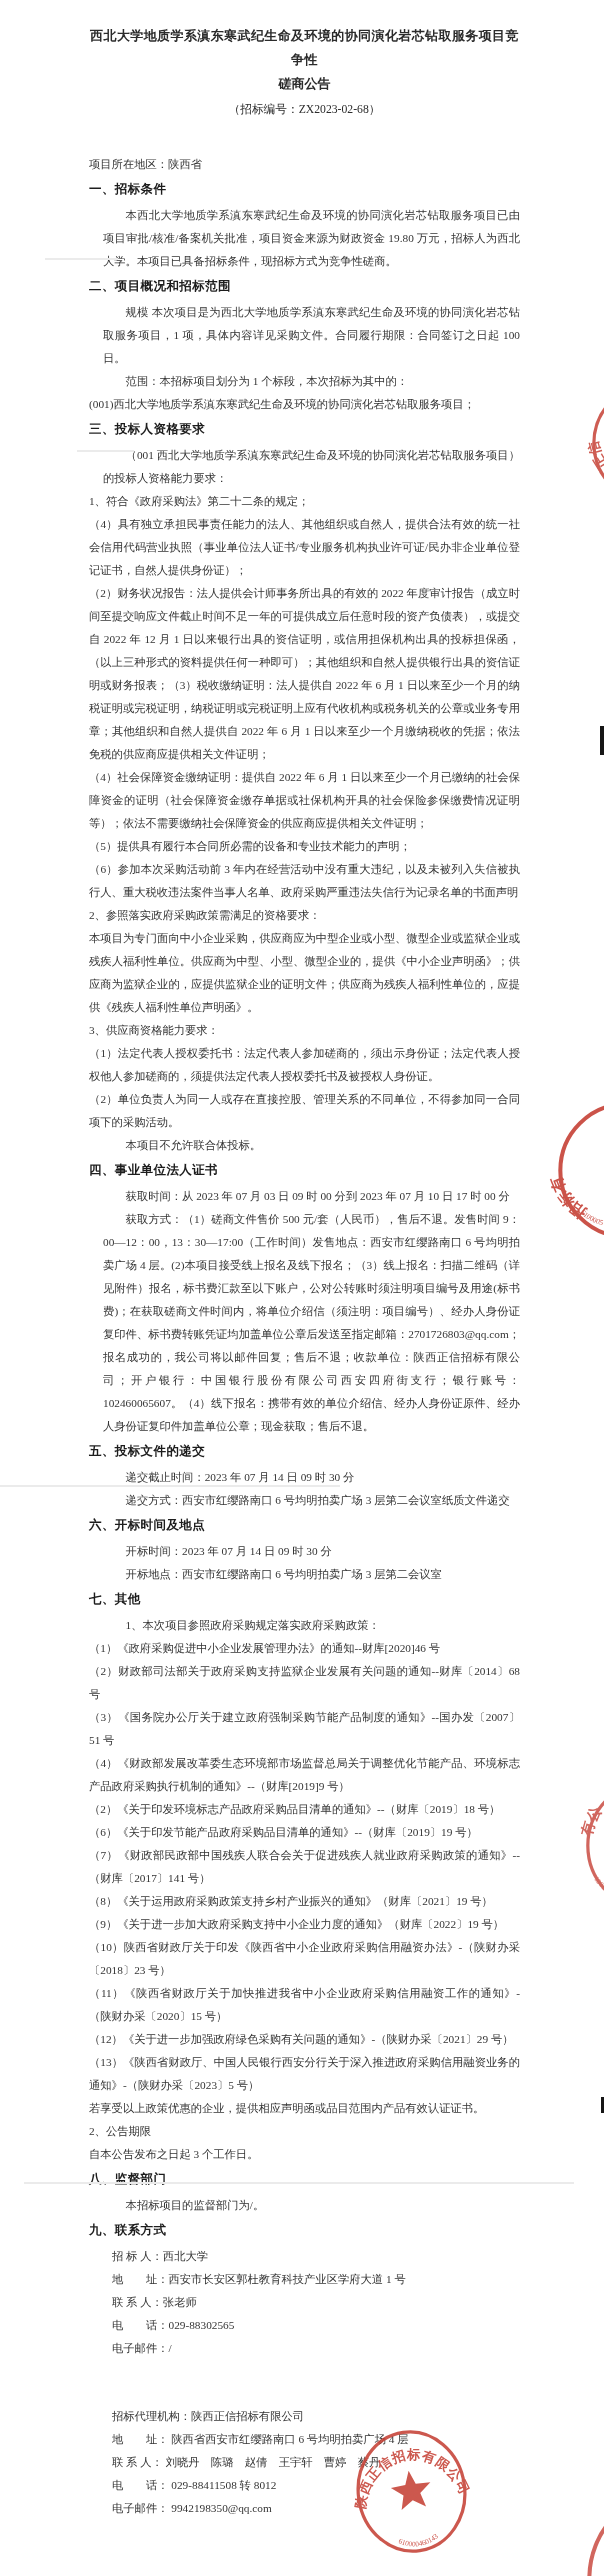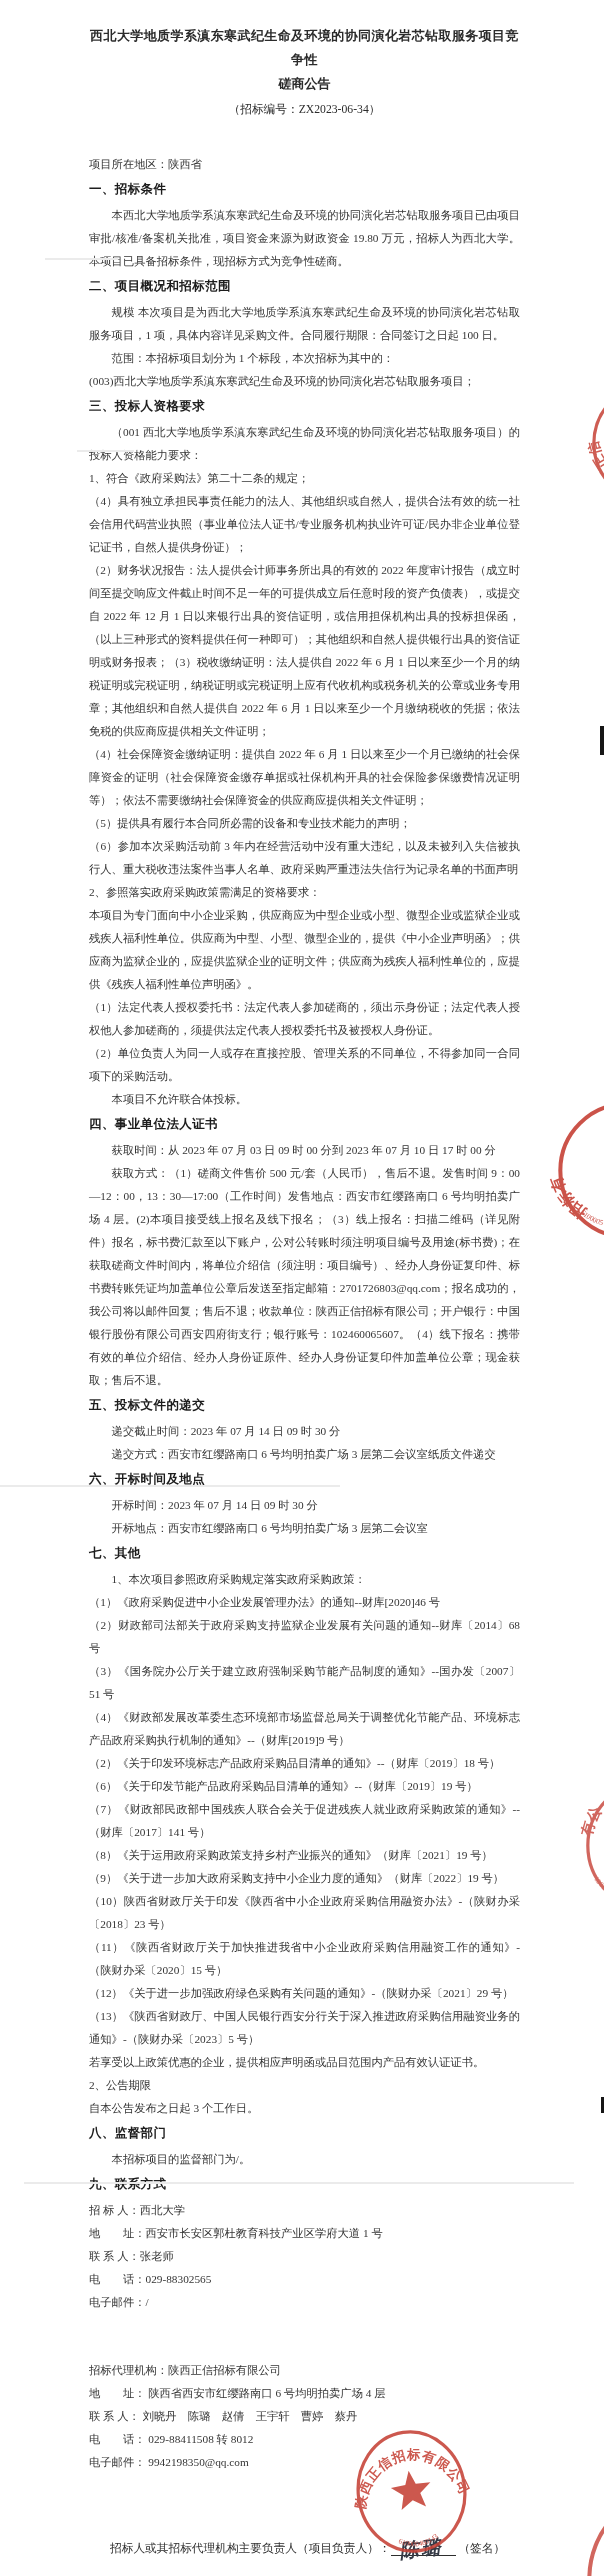--- a/index.html
+++ b/index.html
@@ -15,22 +15,22 @@
   .content{
     position:absolute;left:89px;top:8px;width:431px;
   }
   .titleblock{text-align:center;}
   .t1{font-size:13px;font-weight:600;line-height:24px;color:#2b2b2b;letter-spacing:0.4px;}
   .t2{font-size:13px;font-weight:600;line-height:24px;color:#2b2b2b;}
   .t3{font-size:11.7px;line-height:23px;color:#2b2b2b;margin-top:1.6px;}
   .loc{margin-top:32px;font-size:11.3px;line-height:23.5px;color:#343434;}
   .h{font-size:12.5px;font-weight:700;color:#1d1d1d;line-height:24px;margin:2.4px 0 1.6px 0;letter-spacing:0.4px;font-family:Liberation Mono, monospace;}
   .p{font-size:11.3px;line-height:23px;text-align:justify;color:#343434;margin:0;}
-  .ind{text-indent:2em;}
-  .contact{font-size:11.3px;line-height:23px;color:#343434;white-space:pre-wrap;}
+  .ind{text-indent:2em;margin-left:14px;}
+  .contact{font-size:11.3px;line-height:23px;color:#343434;margin-left:23px;white-space:pre-wrap;}
   .gap56{height:45px;}
   .sigline{font-size:11.7px;color:#2e2e2e;margin-top:63px;margin-left:21px;white-space:nowrap;}
   .uline{display:inline-block;border-bottom:1.2px solid #2e2e2e;text-align:center;vertical-align:bottom;}
   .ul-a{min-width:65px;height:18px;}
   .handsig{
     display:inline-block;font-weight:700;font-size:19.4px;color:#353a46;
     transform:rotate(-7deg) skewX(-14deg);letter-spacing:2.4px;position:relative;top:-1.6px;
   }
   .seal{position:absolute;pointer-events:none;}
   .artifact{position:absolute;background:#161616;}
@@ -40,43 +40,44 @@
 </head>
 <body>
 
 <div class="page">
 
   <div class="content">
 
     <div class="titleblock">
       <div class="t1">西北大学地质学系滇东寒武纪生命及环境的协同演化岩芯钻取服务项目竞争性</div>
       <div class="t2">磋商公告</div>
-      <div class="t3">（招标编号：ZX2023-06-34）</div>
+      <div class="t3">（招标编号：ZX2023-02-68）</div>
     </div>
 
     <div class="loc">项目所在地区：陕西省</div>
 
     <div class="h">一、招标条件</div>
     <div class="p ind">本西北大学地质学系滇东寒武纪生命及环境的协同演化岩芯钻取服务项目已由项目审批/核准/备案机关批准，项目资金来源为财政资金 19.80 万元，招标人为西北大学。本项目已具备招标条件，现招标方式为竞争性磋商。</div>
 
     <div class="h">二、项目概况和招标范围</div>
     <div class="p ind">规模 本次项目是为西北大学地质学系滇东寒武纪生命及环境的协同演化岩芯钻取服务项目，1 项，具体内容详见采购文件。合同履行期限：合同签订之日起 100 日。</div>
     <div class="p ind">范围：本招标项目划分为 1 个标段，本次招标为其中的：</div>
-    <div class="p">(003)西北大学地质学系滇东寒武纪生命及环境的协同演化岩芯钻取服务项目；</div>
+    <div class="p">(001)西北大学地质学系滇东寒武纪生命及环境的协同演化岩芯钻取服务项目；</div>
 
     <div class="h">三、投标人资格要求</div>
     <div class="p ind">（001 西北大学地质学系滇东寒武纪生命及环境的协同演化岩芯钻取服务项目）的投标人资格能力要求：</div>
     <div class="p">1、符合《政府采购法》第二十二条的规定；</div>
     <div class="p">（4）具有独立承担民事责任能力的法人、其他组织或自然人，提供合法有效的统一社会信用代码营业执照（事业单位法人证书/专业服务机构执业许可证/民办非企业单位登记证书，自然人提供身份证）；</div>
     <div class="p">（2）财务状况报告：法人提供会计师事务所出具的有效的 2022 年度审计报告（成立时间至提交响应文件截止时间不足一年的可提供成立后任意时段的资产负债表），或提交自 2022 年 12 月 1 日以来银行出具的资信证明，或信用担保机构出具的投标担保函，（以上三种形式的资料提供任何一种即可）；其他组织和自然人提供银行出具的资信证明或财务报表；（3）税收缴纳证明：法人提供自 2022 年 6 月 1 日以来至少一个月的纳税证明或完税证明，纳税证明或完税证明上应有代收机构或税务机关的公章或业务专用章；其他组织和自然人提供自 2022 年 6 月 1 日以来至少一个月缴纳税收的凭据；依法免税的供应商应提供相关文件证明；</div>
     <div class="p">（4）社会保障资金缴纳证明：提供自 2022 年 6 月 1 日以来至少一个月已缴纳的社会保障资金的证明（社会保障资金缴存单据或社保机构开具的社会保险参保缴费情况证明等）；依法不需要缴纳社会保障资金的供应商应提供相关文件证明；</div>
     <div class="p">（5）提供具有履行本合同所必需的设备和专业技术能力的声明；</div>
     <div class="p">（6）参加本次采购活动前 3 年内在经营活动中没有重大违纪，以及未被列入失信被执行人、重大税收违法案件当事人名单、政府采购严重违法失信行为记录名单的书面声明</div>
     <div class="p">2、参照落实政府采购政策需满足的资格要求：</div>
     <div class="p">本项目为专门面向中小企业采购，供应商应为中型企业或小型、微型企业或监狱企业或残疾人福利性单位。供应商为中型、小型、微型企业的，提供《中小企业声明函》；供应商为监狱企业的，应提供监狱企业的证明文件；供应商为残疾人福利性单位的，应提供《残疾人福利性单位声明函》。</div>
+    <div class="p">3、供应商资格能力要求：</div>
     <div class="p">（1）法定代表人授权委托书：法定代表人参加磋商的，须出示身份证；法定代表人授权他人参加磋商的，须提供法定代表人授权委托书及被授权人身份证。</div>
     <div class="p">（2）单位负责人为同一人或存在直接控股、管理关系的不同单位，不得参加同一合同项下的采购活动。</div>
     <div class="p ind">本项目不允许联合体投标。</div>
 
     <div class="h">四、事业单位法人证书</div>
     <div class="p ind">获取时间：从 2023 年 07 月 03 日 09 时 00 分到 2023 年 07 月 10 日 17 时 00 分</div>
     <div class="p ind">获取方式：（1）磋商文件售价 500 元/套（人民币），售后不退。发售时间 9：00—12：00，13：30—17:00（工作时间）发售地点：西安市红缨路南口 6 号均明拍卖广场 4 层。(2)本项目接受线上报名及线下报名；（3）线上报名：扫描二维码（详见附件）报名，标书费汇款至以下账户，公对公转账时须注明项目编号及用途(标书费)；在获取磋商文件时间内，将单位介绍信（须注明：项目编号）、经办人身份证复印件、标书费转账凭证均加盖单位公章后发送至指定邮箱：2701726803@qq.com；报名成功的，我公司将以邮件回复；售后不退；收款单位：陕西正信招标有限公司；开户银行：中国银行股份有限公司西安四府街支行；银行账号：102460065607。（4）线下报名：携带有效的单位介绍信、经办人身份证原件、经办人身份证复印件加盖单位公章；现金获取；售后不退。</div>
 
     <div class="h">五、投标文件的递交</div>
     <div class="p ind">递交截止时间：2023 年 07 月 14 日 09 时 30 分</div>

